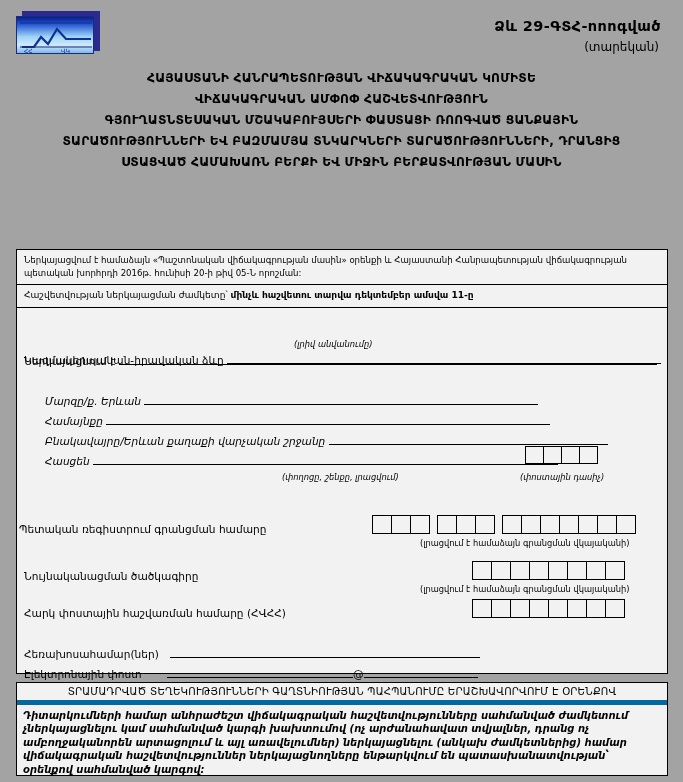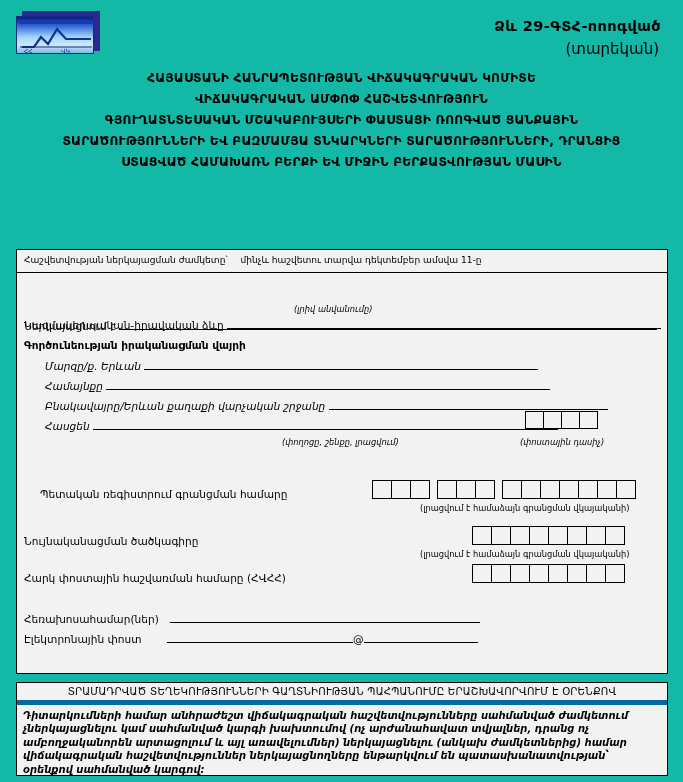--- a/index.html
+++ b/index.html
@@ -4,42 +4,42 @@
 <style>
   * { box-sizing: border-box; }
   html, body {
     margin: 0; padding: 0;
     width: 683px; height: 782px;
     background: #f2f2f2;
     font-family: "DejaVu Sans", sans-serif;
     color: #000;
     overflow: hidden;
   }
-  .page { position: relative; width: 683px; height: 782px; background: #14b8a6; }
+  .page { position: relative; width: 683px; height: 782px; background: #a3a3a3; }
 
   
   .hdr { position: relative; height: 62px; }
   .logo-wrap { position: absolute; left: 14px; top: 8px; width: 88px; height: 45px; }
   .logo-shadow {
     position: absolute; left: 8px; top: 3px; width: 78px; height: 40px;
     background: #2a2a8f;
   }
   .logo-box {
     position: absolute; left: 2px; top: 8px; width: 78px; height: 38px;
     background: linear-gradient(180deg,#0a1c8c 0%, #1d4fd0 18%, #9ed4f7 55%, #cfe9fb 78%, #7fb9e8 100%);
     border: 1px solid #1b2a7a;
   }
   .logo-box svg { position: absolute; left: 0; top: 0; }
   .form-code {
     position: absolute; right: 22px; top: 18px;
     font-size: 14.5px; font-weight: bold; letter-spacing: .4px; white-space: nowrap;
   }
   .form-code-sub {
     position: absolute; right: 24px; top: 40px;
-    font-size: 15px; white-space: nowrap;
+    font-size: 12px; white-space: nowrap;
   }
 
   
   .titles { text-align: center; margin-top: 6px; }
   .titles div {
     font-size: 12.2px; font-weight: bold; letter-spacing: .2px;
     line-height: 21px; white-space: nowrap;
   }
   .date-line {
     text-align: center; margin-top: 16px; margin-bottom: 13px;
@@ -56,21 +56,21 @@
   .legal {
     border-bottom: 1px solid #000;
     padding: 4px 6px 4px 7px;
     font-size: 8.6px; line-height: 13px;
   }
   .legal2 {
     border-bottom: 1px solid #000;
     padding: 4px 6px 5px 7px;
     font-size: 9.1px; line-height: 13px;
   }
-  .legal2 b { font-weight: normal; margin-left: 10px; }
+  .legal2 b { font-weight: bold; }
 
   .fields { position: relative; padding: 0; height: 338px; }
 
   .row { position: absolute; font-size: 10.6px; white-space: nowrap; }
   .lbl { display: inline-block; }
   .lbl-i { font-style: italic; display: inline-block; }
   .rule {
     display: inline-block; border-bottom: 1px solid #000;
     height: 11px; vertical-align: baseline;
   }
@@ -129,39 +129,39 @@
     <div>ՀԱՅԱՍՏԱՆԻ ՀԱՆՐԱՊԵՏՈՒԹՅԱՆ ՎԻՃԱԿԱԳՐԱԿԱՆ ԿՈՄԻՏԵ</div>
     <div>ՎԻՃԱԿԱԳՐԱԿԱՆ ԱՄՓՈՓ ՀԱՇՎԵՏՎՈՒԹՅՈՒՆ</div>
     <div>ԳՅՈՒՂԱՏՆՏԵՍԱԿԱՆ ՄՇԱԿԱԲՈՒՅՍԵՐԻ ՓԱՍՏԱՑԻ ՌՈՈԳՎԱԾ ՑԱՆՔԱՅԻՆ</div>
     <div>ՏԱՐԱԾՈՒԹՅՈՒՆՆԵՐԻ ԵՎ ԲԱԶՄԱՄՅԱ ՏՆԿԱՐԿՆԵՐԻ ՏԱՐԱԾՈՒԹՅՈՒՆՆԵՐԻ, ԴՐԱՆՑԻՑ</div>
     <div>ՍՏԱՑՎԱԾ ՀԱՄԱԽԱՌՆ ԲԵՐՔԻ ԵՎ ՄԻՋԻՆ ԲԵՐՔԱՏՎՈՒԹՅԱՆ ՄԱՍԻՆ</div>
   </div>
 
 
   <div class="body-box">
 
+    <div class="legal">Ներկայացվում է համաձայն «Պաշտոնական վիճակագրության մասին»  օրենքի և Հայաստանի Հանրապետության վիճակագրության պետական խորհրդի 2016թ. հունիսի 20-ի թիվ 05-Ն որոշման:</div>
 
     <div class="legal2">
       <span>Հաշվետվության ներկայացման ժամկետը՝ </span><b>մինչև հաշվետու տարվա դեկտեմբեր ամսվա 11-ը</b>
     </div>
 
     <div class="fields">
 
       <div class="row" style="left:7px; top:14px;margin-top:32px;">
         <span class="lbl">Ներկայացնում է</span>
         <span class="rule" style="width:538px;"></span>
       </div>
       <div class="cap" style="left:277px; top:31px;">(լրիվ անվանումը)</div>
 
       <div class="row" style="left:7px; top:45px;">
         <span class="lbl">Կազմակերպական-իրավական ձևը</span>
         <span class="rule" style="width:434px;"></span>
       </div>
 
-      <div class="row bold" style="left:7px; top:66px;">Գործունեության իրականացման վայրի</div>
 
       <div class="row" style="left:28px; top:86px;">
         <span class="lbl-i">Մարզը/ք. Երևան</span>
         <span class="rule" style="width:394px;"></span>
       </div>
 
       <div class="row" style="left:28px; top:106px;">
         <span class="lbl-i">Համայնքը</span>
         <span class="rule" style="width:444px;"></span>
       </div>
@@ -179,21 +179,21 @@
       <div class="boxes sm" style="left:508px; top:138px;">
         <div class="cell"></div>
         <div class="cell"></div>
         <div class="cell"></div>
         <div class="cell"></div>
       </div>
 
       <div class="cap" style="left:265px; top:164px;">(փողոցը, շենքը, լրացվում)</div>
       <div class="cap" style="left:503px; top:164px;">(փոստային դասիչ)</div>
 
-      <div class="row" style="left:23px; top:215px;">Պետական ռեգիստրում գրանցման համարը</div>
+      <div class="row" style="left:2px; top:215px;">Պետական ռեգիստրում գրանցման համարը</div>
       <div class="boxes" style="left:355px; top:207px;">
         <div class="cell"></div>
         <div class="cell"></div>
         <div class="cell"></div>
       </div>
       <div class="boxes" style="left:420px; top:207px;">
         <div class="cell"></div>
         <div class="cell"></div>
         <div class="cell"></div>
       </div>

